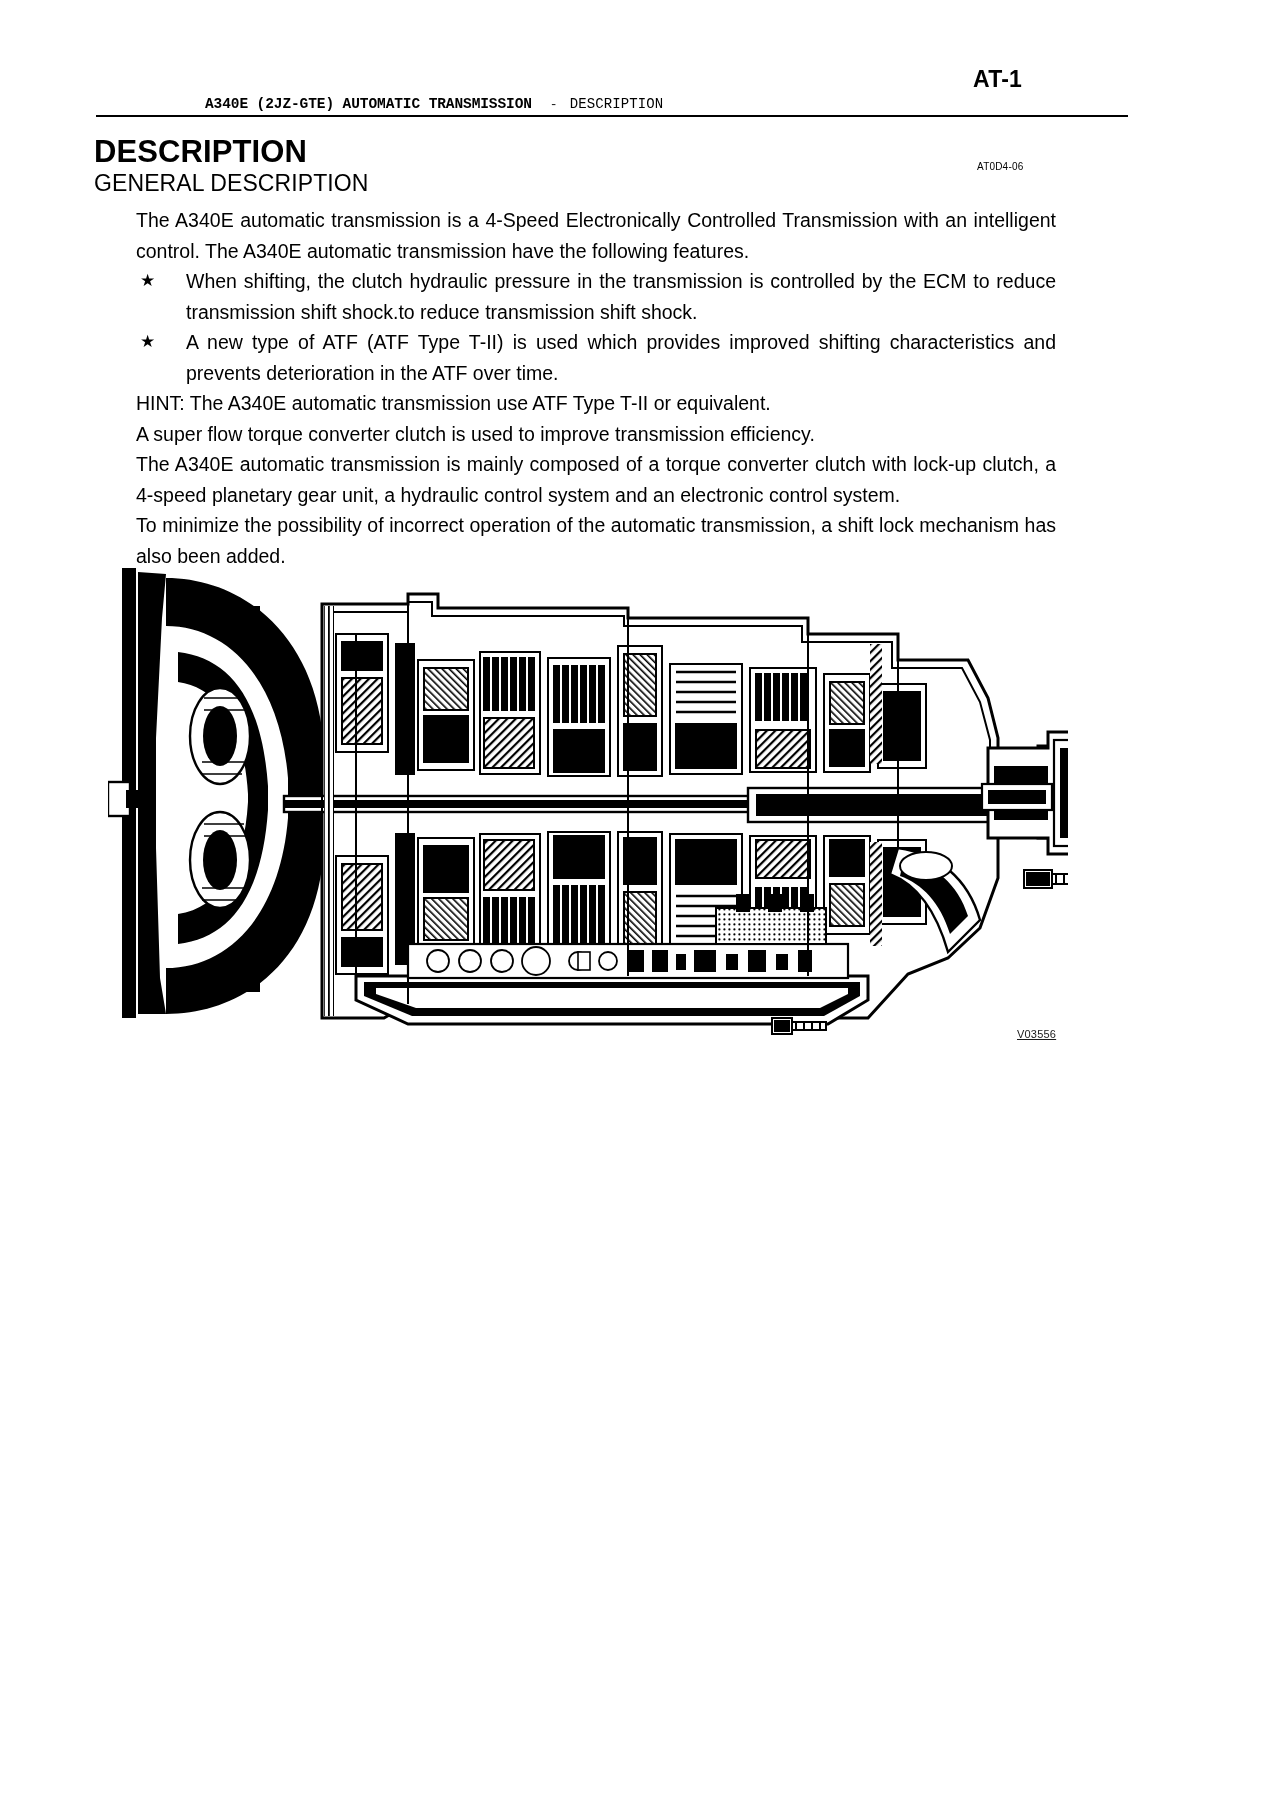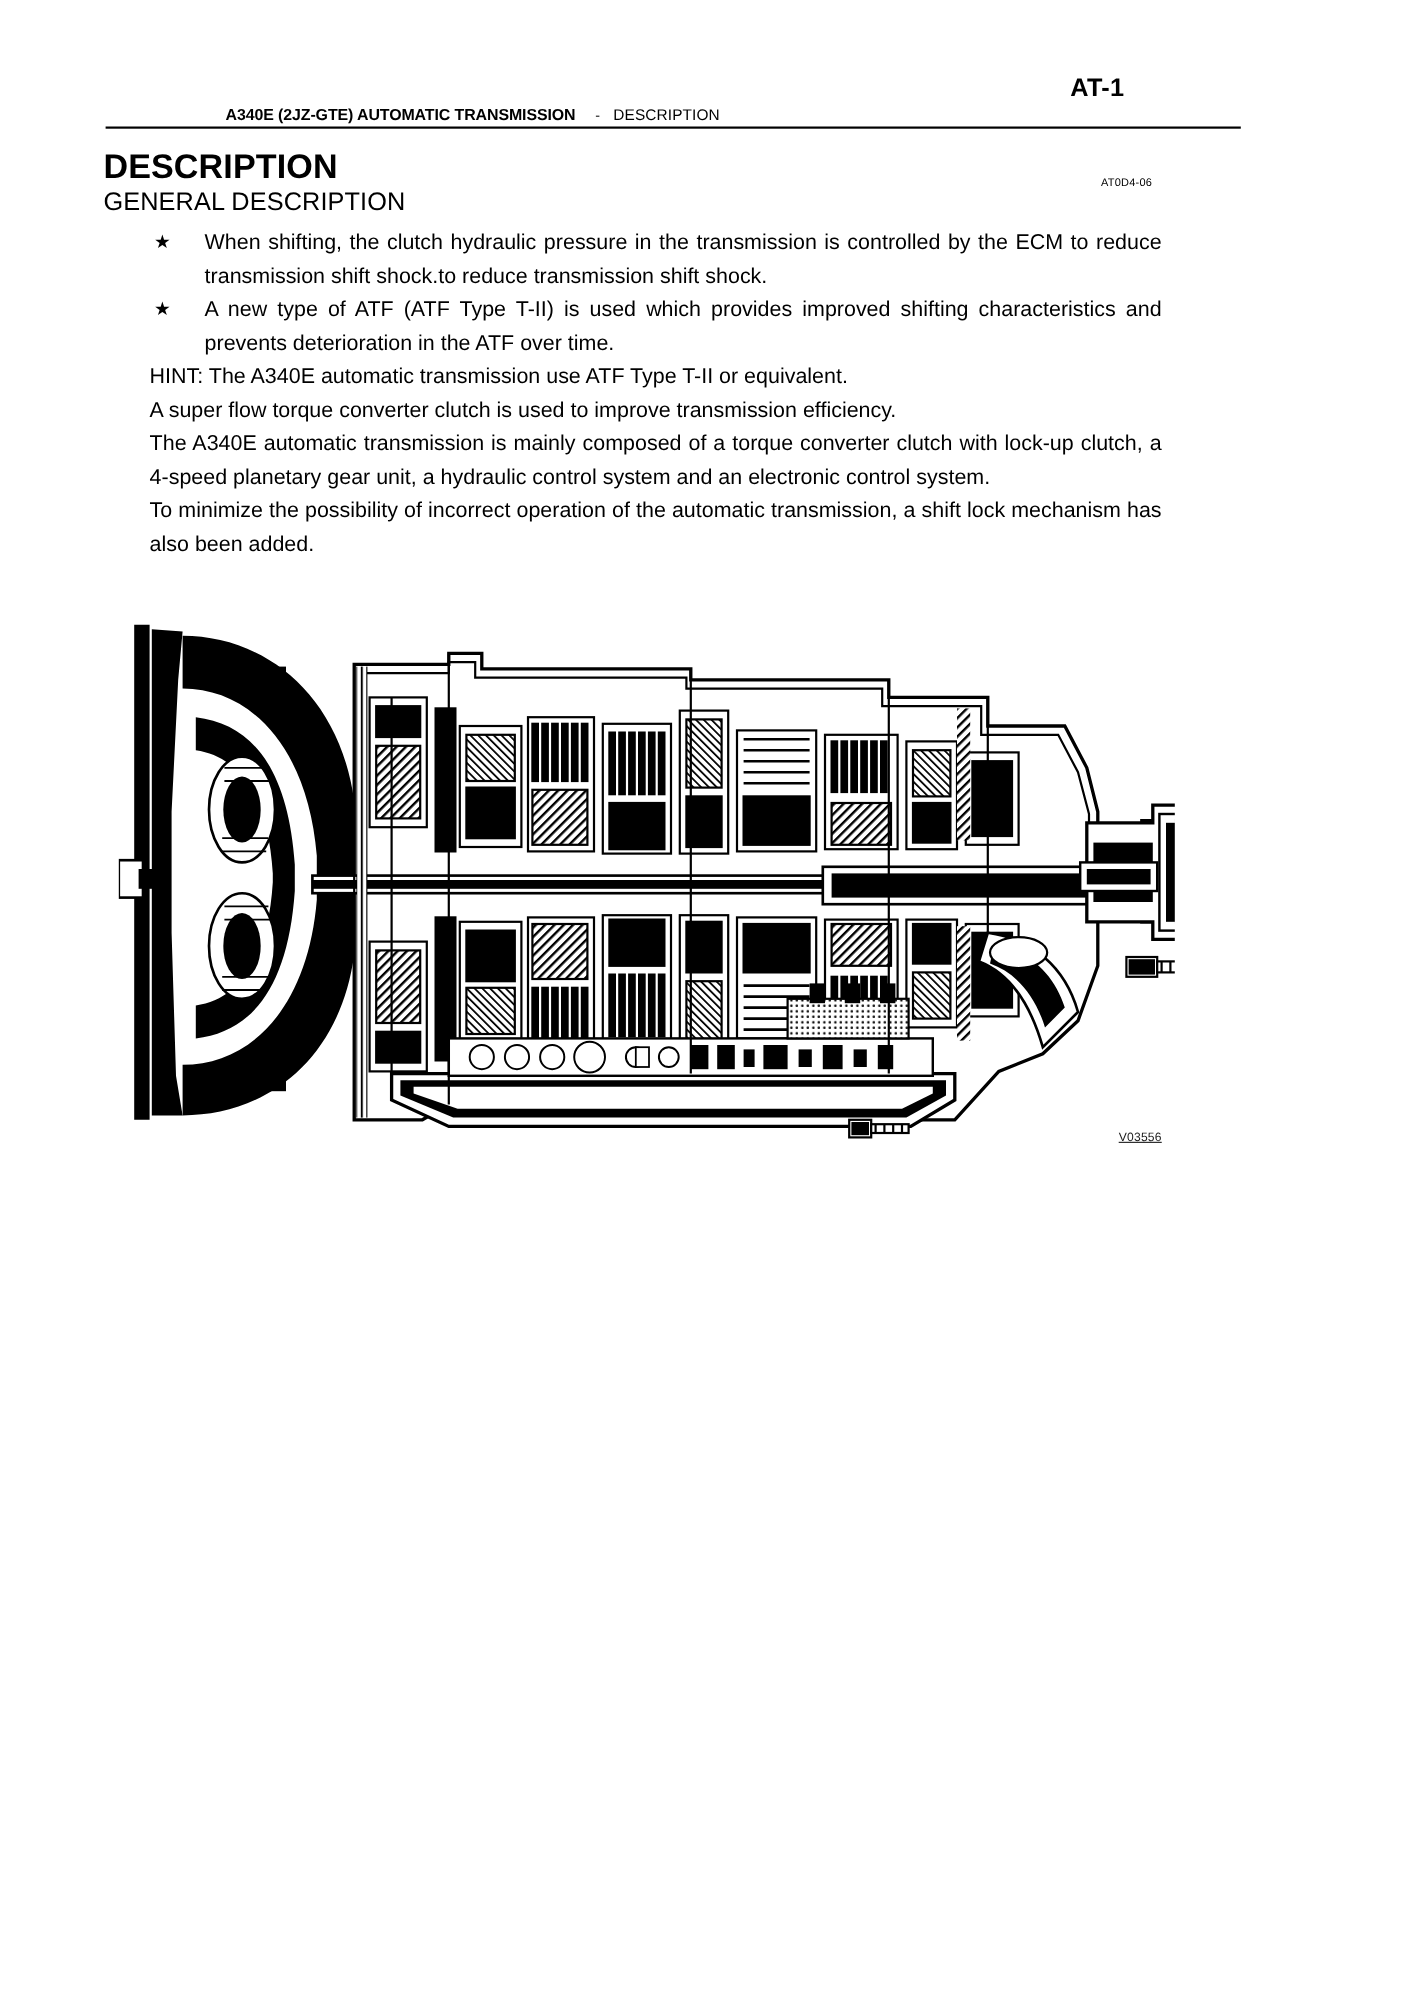--- a/index.html
+++ b/index.html
@@ -31,20 +31,21 @@
     letter-spacing: 0.2px;
   }
   .header-row {
     position: absolute;
     top: 96px;
     left: 185px;
     right: 0;
     display: flex;
     align-items: baseline;
     white-space: nowrap;
+    font-family: Liberation Mono, monospace;
   }
   .header-title {
     font-size: 14.5px;
     font-weight: bold;
     letter-spacing: -0.1px;
   }
   .header-sep {
     font-size: 13px;
     font-weight: normal;
     margin: 0 12px 0 18px;
@@ -77,21 +78,21 @@
     position: absolute;
     top: 170px;
     left: 74px;
     font-size: 23px;
     font-weight: normal;
     letter-spacing: 0.1px;
   }
   .ref-code {
     position: absolute;
     top: 161px;
-    left: 981px;
+    left: 957px;
     font-size: 10px;
     letter-spacing: 0.2px;
     color: #000;
   }
 
   
   .body-block {
     position: absolute;
     top: 205px;
     left: 116px;
@@ -165,20 +166,21 @@
   <div class="header-rule"></div>
 
   <div class="h1-title">DESCRIPTION</div>
 
   <div class="h2-title">GENERAL DESCRIPTION</div>
 
   <div class="ref-code">AT0D4-06</div>
 
   <div class="body-block">
 
+    <p class="para">The A340E automatic transmission is a 4-Speed Electronically Controlled Transmission with an intelligent control. The A340E automatic transmission have the following features.</p>
 
     <div class="bullet-row">
       <span class="bullet-star">★</span>
       <span class="bullet-text">When shifting, the clutch hydraulic pressure in the transmission is controlled by the ECM to reduce transmission shift shock.to reduce transmission shift shock.</span>
     </div>
 
     <div class="bullet-row">
       <span class="bullet-star">★</span>
       <span class="bullet-text">A new type of ATF (ATF Type T-II) is used which provides improved shifting characteristics and prevents deterioration in the ATF over time.</span>
     </div>

